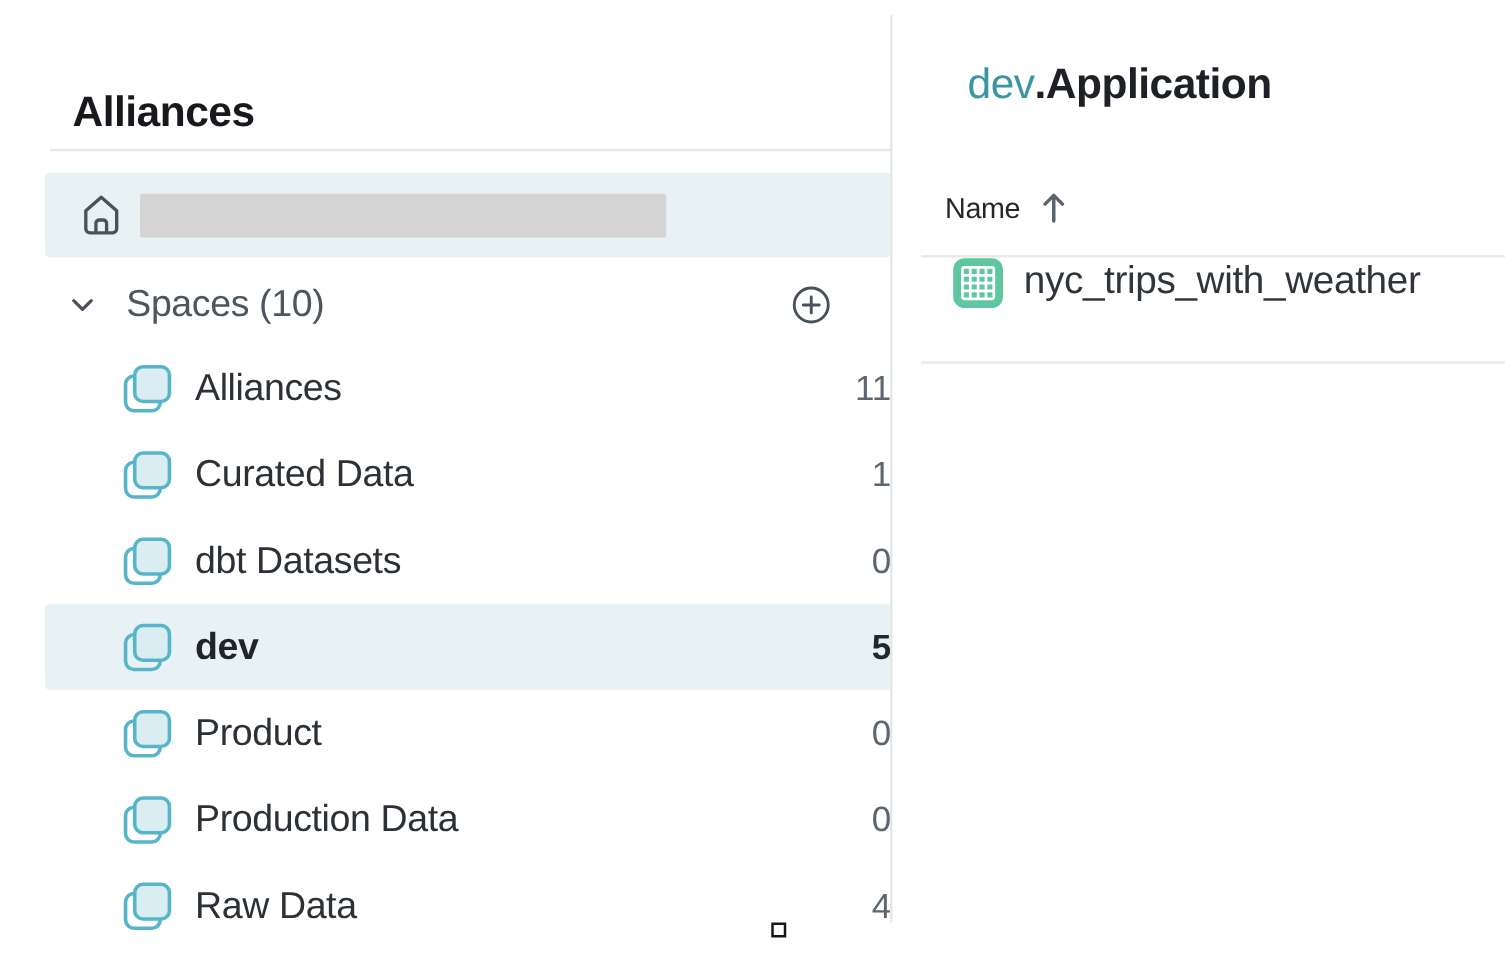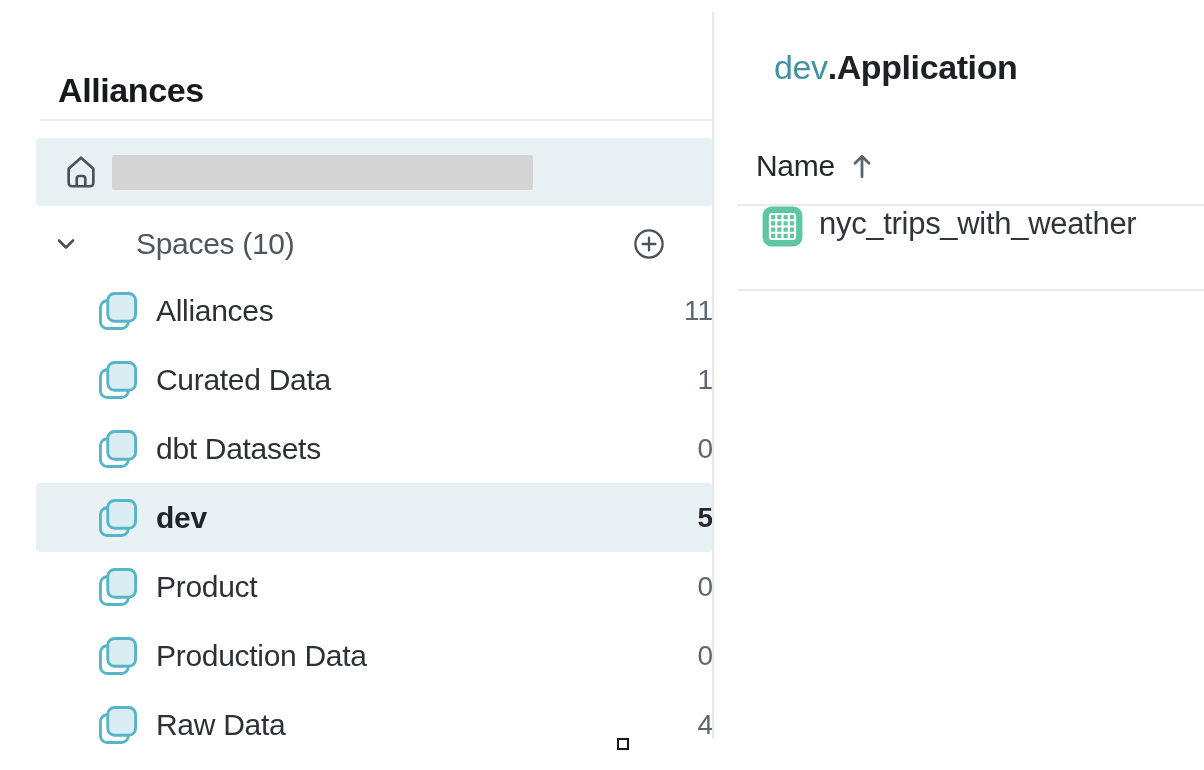--- a/index.html
+++ b/index.html
@@ -16,21 +16,21 @@
   }
   .title-divider{position:absolute;left:40px;top:119px;width:673px;height:2px;background:#e6e8ea;}
   .home-row{
     position:absolute;left:36px;top:138px;width:677px;height:68px;
     background:#e8f1f4;border-radius:4px;display:flex;align-items:center;cursor:pointer;
   }
   .home-icon{margin-left:26px;flex:0 0 auto;display:block;}
   .redacted-bar{margin-left:12px;width:421px;height:35px;background:#d4d4d4;border-radius:2px;}
   .section-row{
     position:absolute;left:36px;top:224px;width:677px;height:40px;
-    display:flex;align-items:center;gap:35px;
+    display:flex;align-items:center;
   }
   .chevron-icon{margin-left:17px;flex:0 0 auto;cursor:pointer;display:block;}
   .section-label{margin-left:22px;font-size:30px;color:#4d565f;letter-spacing:-0.3px;flex:1 1 auto;}
   .add-space-btn{margin-right:47px;flex:0 0 auto;cursor:pointer;display:flex;background:none;border:none;padding:0;}
   .tree{position:absolute;left:36px;top:276px;width:677px;}
   .tree-row{height:69px;display:flex;align-items:center;border-radius:4px;cursor:pointer;}
   .tree-row .space-icon{margin-left:62px;flex:0 0 auto;display:block;}
   .tree-label{margin-left:18px;font-size:30px;color:#2c3136;letter-spacing:-0.3px;}
   .tree-count{margin-left:auto;font-size:28px;color:#5c6670;}
   .tree-row.selected{background:#e8f1f4;}
@@ -46,21 +46,21 @@
   .breadcrumb{
     position:absolute;left:774px;top:50px;font-size:34px;letter-spacing:-0.4px;line-height:1;
     white-space:nowrap;
   }
   .crumb-parent{color:#3d94a2;font-weight:400;cursor:pointer;}
   .crumb-sep,.crumb-current{color:#1d2125;font-weight:700;}
   .table-head{
     position:absolute;left:756px;top:150px;height:32px;display:flex;align-items:center;
     cursor:pointer;
   }
-  .col-label{font-size:30px;font-weight:500;color:#23282d;letter-spacing:-0.3px;}
+  .col-label{font-size:23px;font-weight:500;color:#23282d;letter-spacing:-0.3px;}
   .sort-icon{margin-left:16px;display:block;}
   .r-divider1{position:absolute;left:737px;top:204px;width:467px;height:2px;background:#e9eaec;}
   .dataset-row{
     position:absolute;left:737px;top:206px;width:467px;height:94px;
     display:flex;align-items:flex-start;cursor:pointer;
   }
   .dataset-icon{margin-left:25px;flex:0 0 auto;display:block;}
   .dataset-name{margin-left:16px;font-size:31px;color:#2f353b;letter-spacing:-0.3px;white-space:nowrap;}
   .r-divider2{position:absolute;left:737px;top:289px;width:467px;height:2px;background:#e9eaec;}
 </style>

